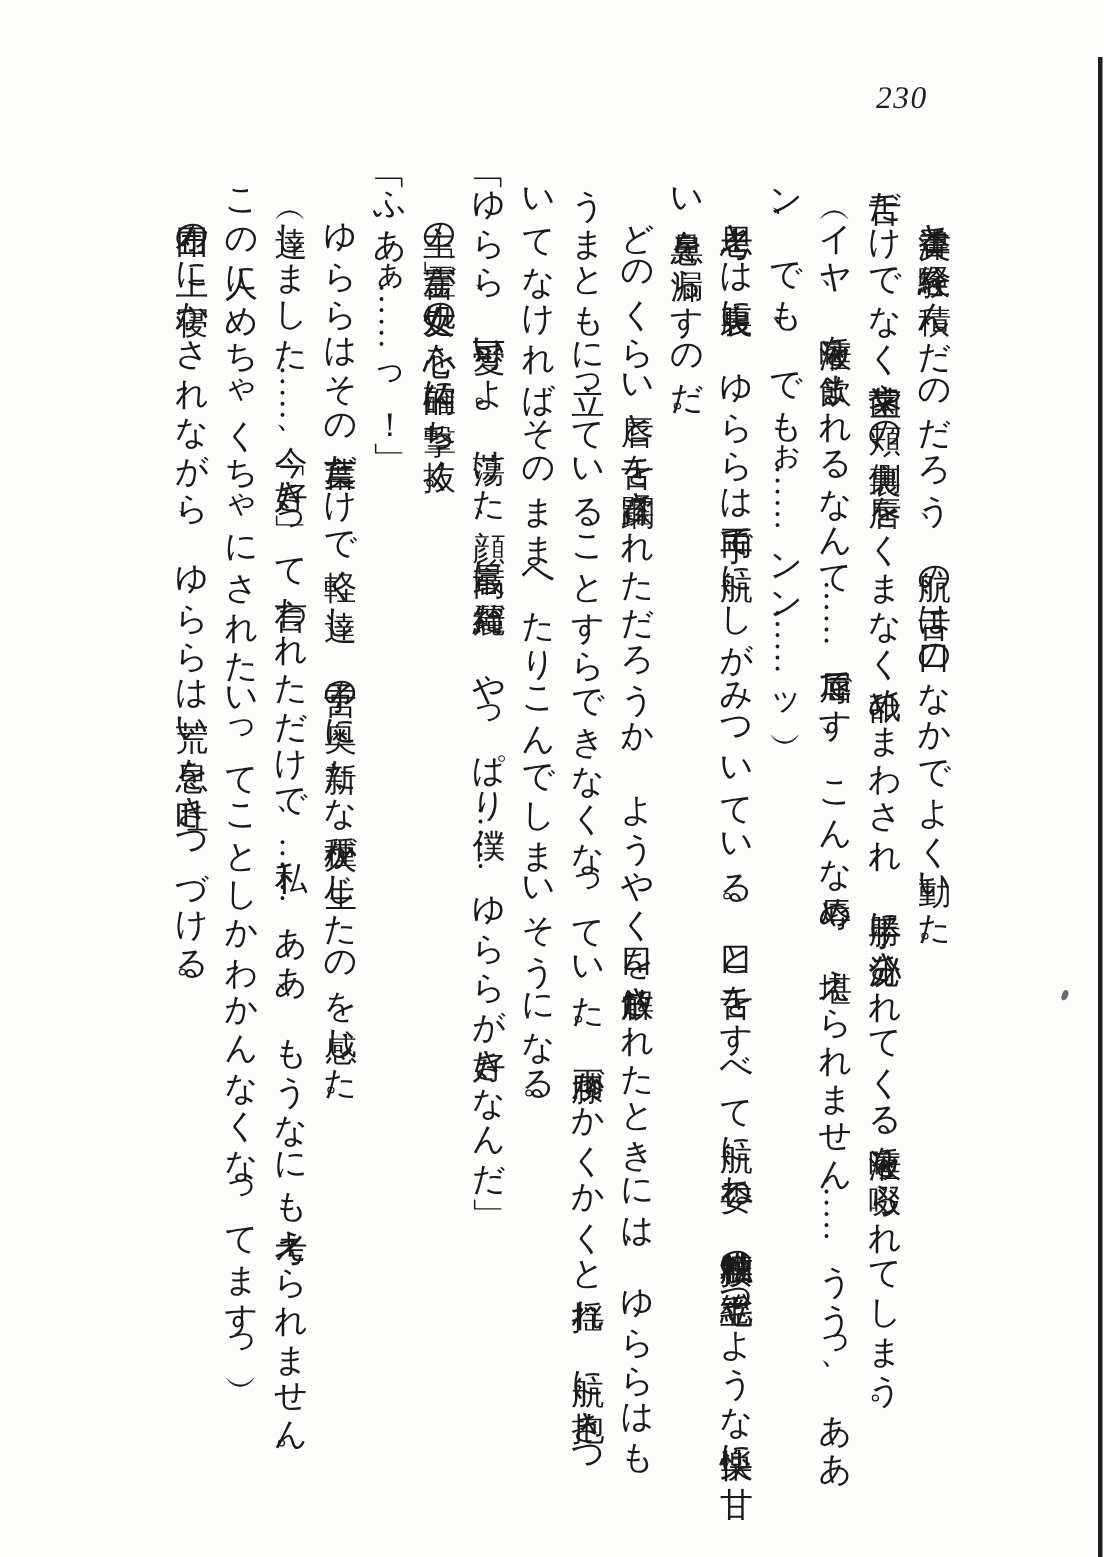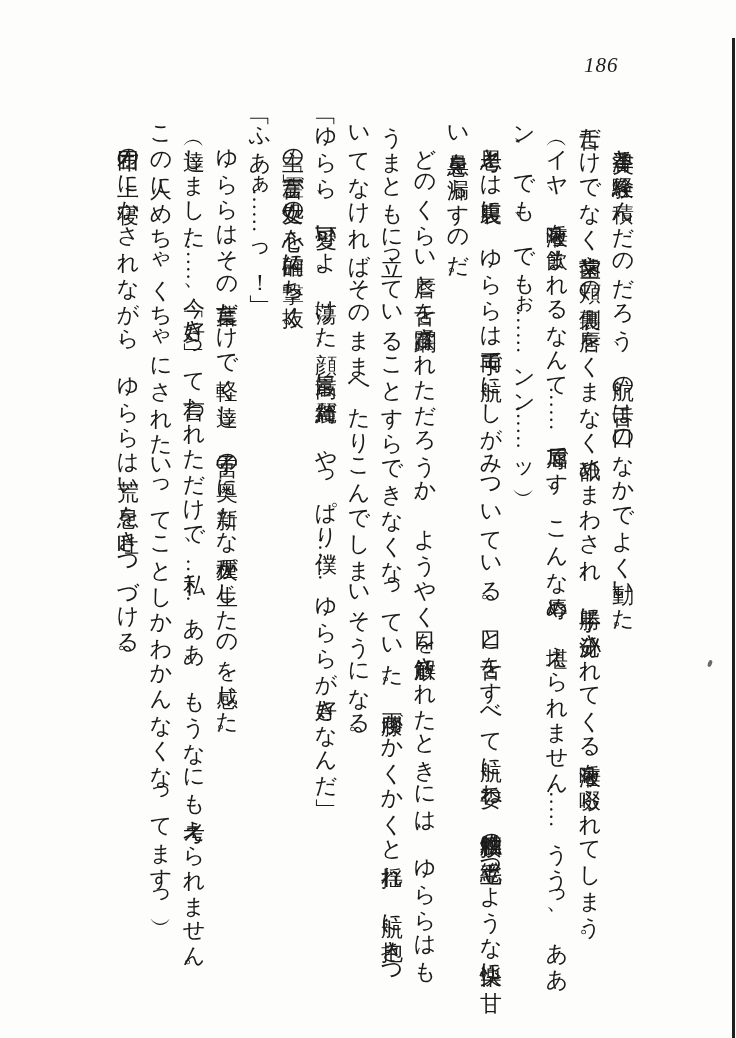--- a/index.html
+++ b/index.html
@@ -66,21 +66,21 @@
     border-radius: 50% 50% 60% 40%;
     background: #6a6a6a;
     transform: rotate(18deg);
   }
 </style>
 </head>
 <body>
 
 <div class="page">
 
-  <div class="page-number">186</div>
+  <div class="page-number">230</div>
 
   <div class="text-block">
     <p class="para indent">香津美と経験を積んだのだろう、航の舌は口のなかでよく動いた。</p>
     <p class="para">舌だけでなく歯茎や頬の裏側、唇をくまなく舐めまわされ、勝手に分泌されてくる唾液を啜られてしまう。</p>
     <p class="para indent">（イヤ、唾液を飲まれるなんて……屈辱です、こんな辱め、堪えられません……ううっ、ああン、でも、でもぉ……ンン……ッ）</p>
     <p class="para indent">思考とは裏腹に、ゆららは両手で航にしがみついている。口と舌をすべて航に委ね、粘膜接触の総毛立つような快楽に甘い鼻息を漏らすのだ。</p>
     <p class="para indent">どのくらい唇と舌を蹂躙されただろうか、ようやく口を解放されたときには、ゆららはもうまともに立っていることすらできなくなっていた。両膝がかくかくと揺れ、航に抱きついてなければそのままへたりこんでしまいそうになる。</p>
     <p class="para">「ゆらら、可愛いよ。蕩けた顔、最高に綺麗だ。やっぱり僕……ゆららが好きなんだ」</p>
     <p class="para indent">主の「言霊」が処女の心を的確に撃ち抜く。</p>
     <p class="para">「ふあぁ……っ！」</p>

